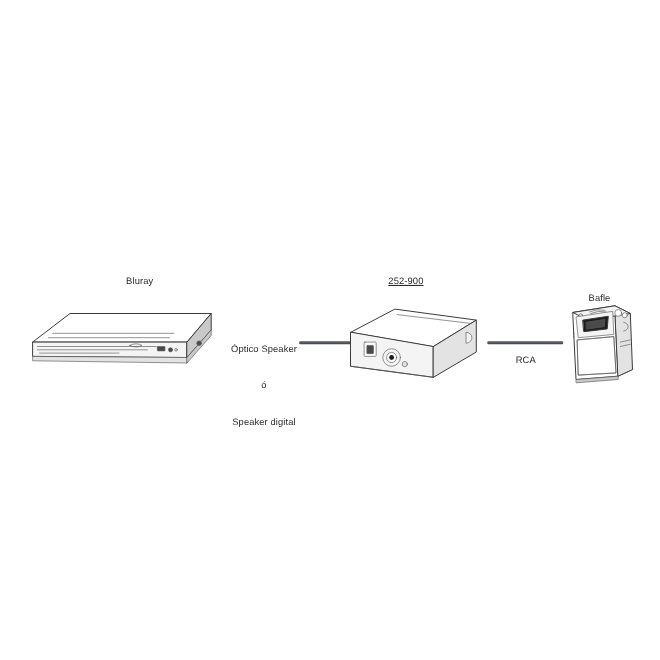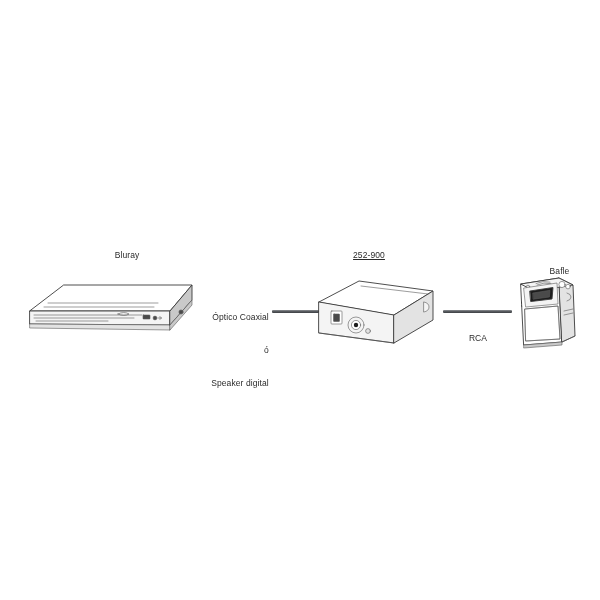--- a/index.html
+++ b/index.html
@@ -24,21 +24,21 @@
   .label {
     position: absolute;
     font-size: 8.5px;
     line-height: 11px;
     color: #2b2b2b;
     white-space: pre;
     text-align: center;
     letter-spacing: 0.1px;
     -webkit-font-smoothing: antialiased;
   }
-  .label.center { transform: translateX(-50%); text-align: right; }
+  .label.center { transform: translateX(-50%); }
 
   .cable {
     position: absolute;
     height: 3px;
     background: linear-gradient(to bottom, #8d9094 0%, #5a5d61 45%, #3c3f43 100%);
     border-radius: 1px;
   }
   svg { display: block; overflow: visible; }
   .ln { fill: none; stroke: #3a3a3a; stroke-width: 0.9; stroke-linejoin: round; stroke-linecap: round; }
   .ln-thin { fill: none; stroke: #5b5b5b; stroke-width: 0.6; stroke-linejoin: round; stroke-linecap: round; }
@@ -79,21 +79,21 @@
 
     <circle class="ln-thin fill-dark" cx="133" cy="36" r="1.9"></circle>
     <circle class="ln-thin" cx="138" cy="36" r="1.2"></circle>
 
     <circle class="ln-thin fill-dark" cx="159" cy="30" r="2.1"></circle>
 
     <line class="ln-thin" x1="14" y1="39" x2="86" y2="39"></line>
   </svg>
 
   <div class="label center" style="left:240px; top:290px;">
-    <div>Óptico Coaxial</div>
+    <div>Óptico Speaker</div>
     <div>ó</div>
     <div>Speaker digital</div>
   </div>
 
   <div class="cable" style="left:272px; top:310px; width:47px;"></div>
 
   <div class="label center" style="left:369px; top:250px;text-decoration:underline;">252-900</div>
 
   <svg width="120" height="75" style="position:absolute; left:314px; top:275px;" viewBox="0 0 120 75">
 
@@ -114,21 +114,21 @@
 
     <circle class="ln-thin fill-md" cx="54" cy="56" r="2.4"></circle>
 
     <path class="ln-thin fill-lt" d="M 110 27 q 5 1 5 5 q 0 4 -5 5 z"></path>
 
     <line class="ln-thin" x1="5" y1="58" x2="80" y2="68"></line>
   </svg>
 
   <div class="cable" style="left:443px; top:310px; width:69px;"></div>
 
-  <div class="label center" style="left:478px; top:333px;">RCA</div>
+  <div class="label center" style="left:478px; top:322px;">RCA</div>
 
   <div class="label center" style="left:545px; top:244px;">
     <div>Bafle</div>
     <div>Speaker box</div>
   </div>
 
   <svg width="72" height="85" style="position:absolute; left:512px; top:266px;" viewBox="0 0 72 85">
     <defs>
       <pattern id="grillemesh" width="3" height="3" patternUnits="userSpaceOnUse">
         <rect width="3" height="3" fill="#d2d2d2"></rect>

